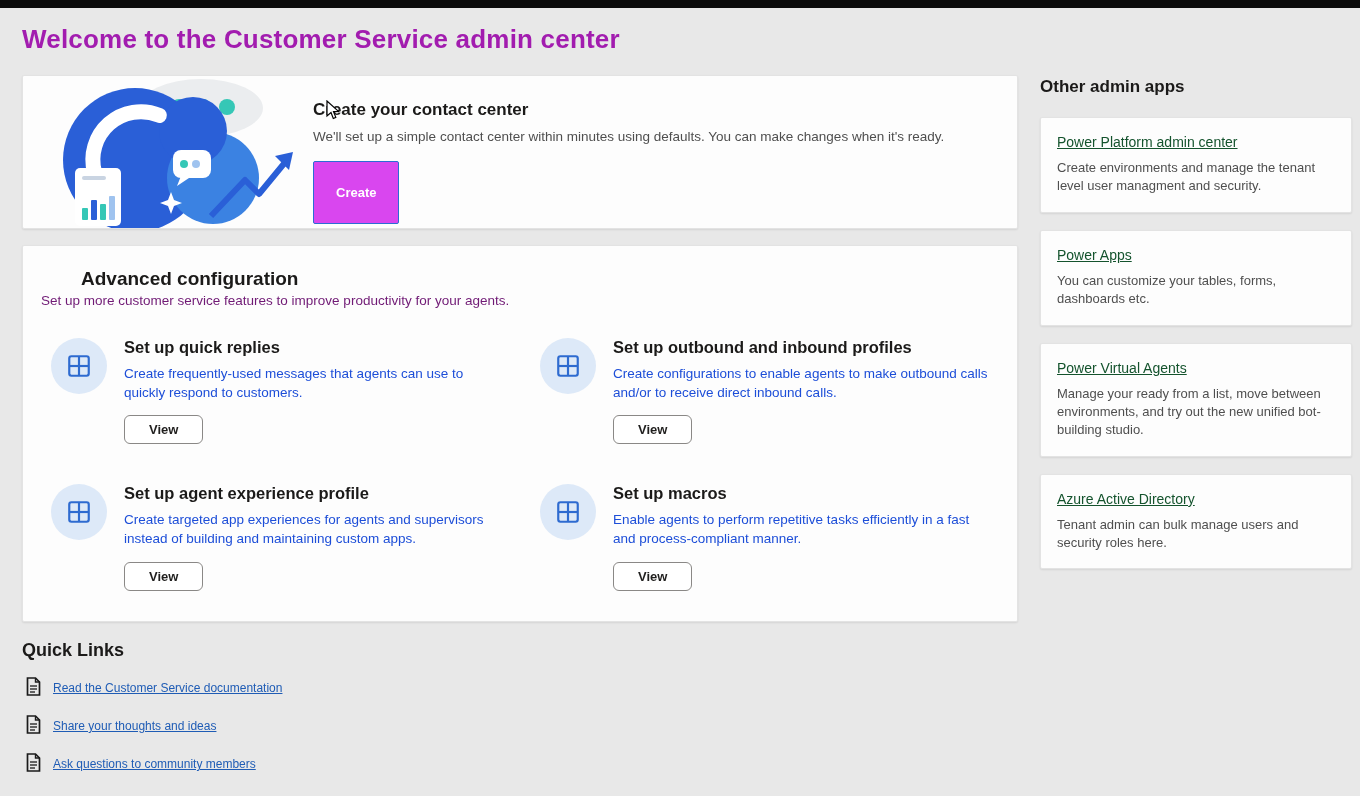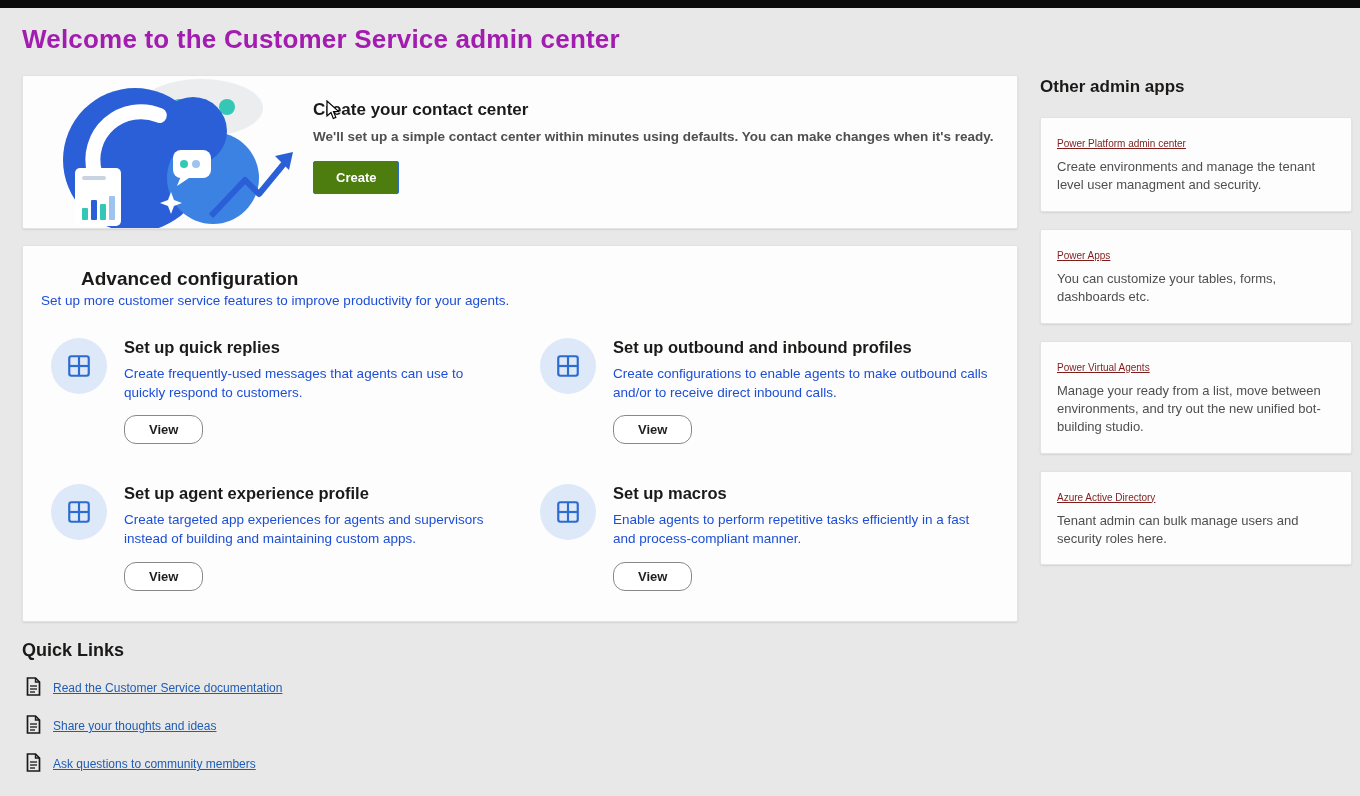--- a/index.html
+++ b/index.html
@@ -29,38 +29,38 @@
     border: 1px solid #e3e3e3;
     border-radius: 2px;
     box-shadow: 0 1px 2px rgba(0,0,0,.09);
   }
 
   
   .contact-card { display: flex; height: 154px; margin-bottom: 16px; overflow: hidden; }
   .illustration { width: 290px; height: 100%; flex: none; position: relative; }
   .contact-text { padding-top: 24px; }
   .contact-text h2 { font-size: 17px; font-weight: 700; margin-bottom: 9px; }
-  .contact-text p { font-size: 13.5px; color: #4f4f4f; font-weight: bold; }
+  .contact-text p { font-size: 13.5px; color: #4f4f4f; }
   .btn-primary {
     margin-top: 17px;
-    background: #4d7c0f;
+    background: #d946ef;
     color: #fff;
     border: 1px solid #2b6cd4;
     border-radius: 2px;
     font-family: "Liberation Sans", sans-serif;
     font-size: 13px;
     font-weight: 600;
-    padding: 8px 22px;
+    padding: 23px 22px;
     cursor: pointer;
   }
 
   
   .advanced-card { padding: 22px 18px 30px 18px; margin-bottom: 18px; }
   .advanced-card h2 { font-size: 19px; font-weight: 700; margin-bottom: 3px; margin-left: 40px; }
-  .advanced-sub { font-size: 13.5px; color: #1d4ed8; margin-bottom: 30px; }
+  .advanced-sub { font-size: 13.5px; color: #701a75; margin-bottom: 30px; }
   .adv-grid {
     display: grid;
     grid-template-columns: 1fr 1fr;
     column-gap: 26px;
     row-gap: 40px;
     padding: 0 10px;
     gap: 40px;
   }
   .adv-item { display: flex; gap: 17px; }
   .adv-icon-circle {
@@ -69,21 +69,21 @@
     display: flex; align-items: center; justify-content: center;
     flex: none;
   }
   .adv-body { max-width: 378px; }
   .adv-title { font-size: 16.5px; font-weight: 700; margin-bottom: 7px; }
   .adv-desc { font-size: 13.5px; color: #1d4ed8; line-height: 1.42; }
   .btn-view {
     margin-top: 13px;
     background: #ffffff;
     border: 1px solid #8a8886;
-    border-radius: 12px;
+    border-radius: 6px;
     font-family: "Liberation Sans", sans-serif;
     font-size: 13px;
     font-weight: 600;
     color: #201f1e;
     padding: 6px 24px;
     cursor: pointer;
   }
 
   
   .quick-links h2 { font-size: 18px; font-weight: 700; margin: 2px 0 16px 0; }
@@ -95,22 +95,22 @@
   .app-card {
     background: #fdfdfd;
     border: 1px solid #e3e3e3;
     border-radius: 2px;
     box-shadow: 0 1px 2px rgba(0,0,0,.09);
     padding: 15px 16px 17px 16px;
     margin-bottom: 17px;
   }
   .app-card a {
     display: inline-block;
-    font-size: 10px;
-    color: #7f1d1d;
+    font-size: 14px;
+    color: #14532d;
     text-decoration: underline;
     margin-bottom: 9px;
   }
   .app-card p { font-size: 13px; color: #4f4f4f; line-height: 1.38; }
 
   .mouse-cursor { position: absolute; left: 326px; top: 100px; pointer-events: none; }
 </style>
 </head>
 <body>
 

